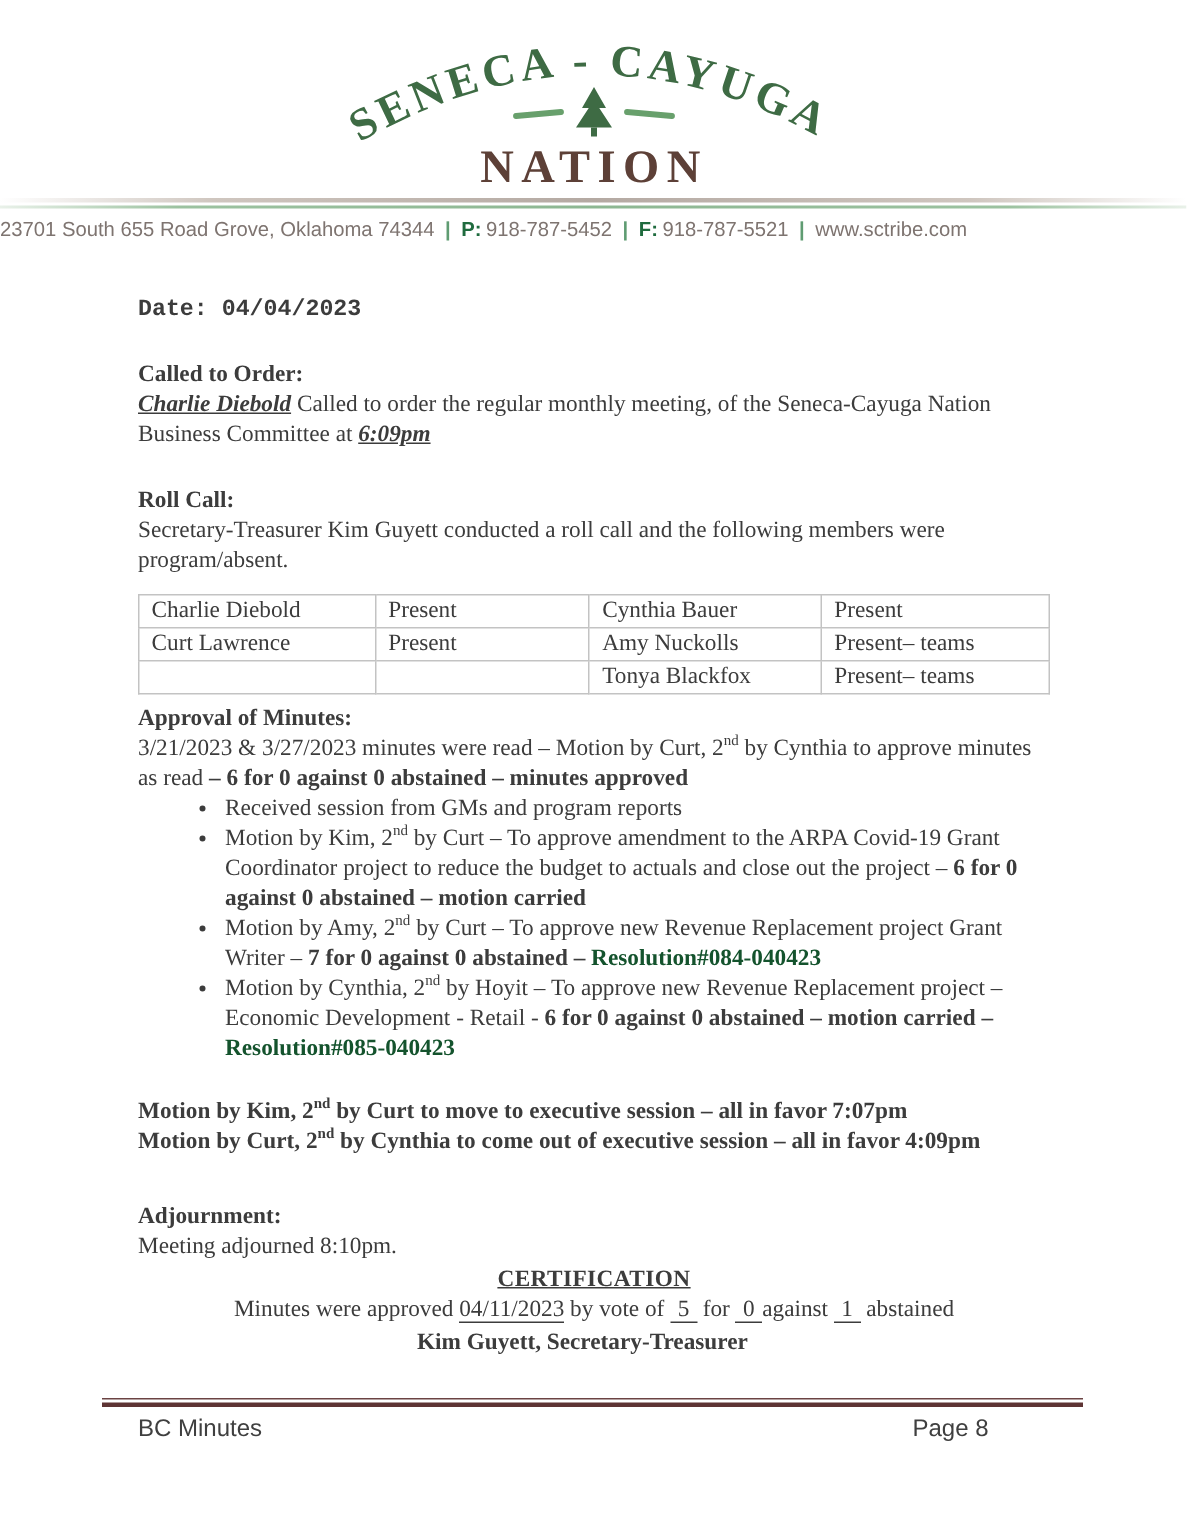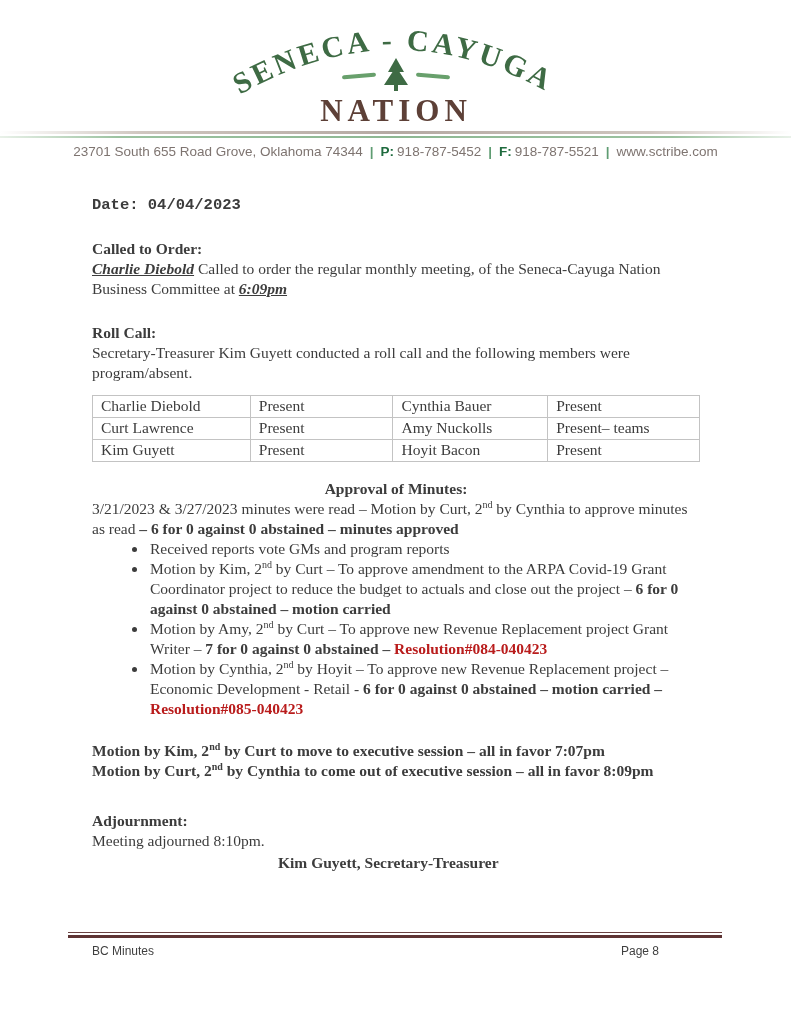--- a/index.html
+++ b/index.html
@@ -5,65 +5,65 @@
   html,body{margin:0;padding:0;background:#fff;}
   body{width:791px;height:1024px;position:relative;overflow:hidden;
        font-family:"Liberation Serif",serif;color:#3c3c3c;}
 
   
   .logo-wrap{padding-top:14px;text-align:center;}
   .sep1{height:3px;margin-top:1px;
         background:linear-gradient(90deg,#ffffff 0%,#cfc6bf 18%,#b4a9a2 50%,#cfc6bf 82%,#ffffff 100%);}
   .sep2{height:2px;margin-top:2px;
         background:linear-gradient(90deg,#e9f1e9 0%,#9cc2a0 15%,#8db792 50%,#9cc2a0 85%,#e9f1e9 100%);}
-  .address{margin-top:6px;text-align:center;
+  .address{margin-top:6px;text-align:left;
            font-family:"Liberation Sans",sans-serif;font-size:13.5px;color:#7e7470;}
   .address .pipe{color:#5f9c72;margin:0 7px;font-weight:bold;}
   .address .glabel{color:#1f6b3e;font-weight:bold;margin-right:3px;}
 
   
   .content{margin:36px 91px 0 92px;font-size:15.5px;line-height:20px;}
   .h{font-weight:bold;}
   .date-line{font-weight:bold;margin-bottom:24px;font-family:Liberation Mono, monospace;}
   .called-head{margin-top:0;}
   .iu{font-style:italic;text-decoration:underline;}
   .sec-gap{height:24px;}
 
   
   table.roll{border-collapse:collapse;width:100%;margin:12px 0 0 0;font-size:15.5px;}
   table.roll td{border:1px solid #c3c3c3;padding:0 8px 1px 8px;height:19px;}
   td.c1{width:26%;} td.c2{width:23.5%;} td.c3{width:25.5%;} td.c4{width:25%;}
 
-  .approval-head{margin-top:17px;text-align:center;}
+  .approval-head{margin-top:6px;}
   ul.bullets{margin:0;padding:0 0 0 56px;}
   ul.bullets li{margin:0;padding:0 0 0 2px;}
   sup.sup{font-size:10px;line-height:0;vertical-align:super;}
   .b{font-weight:bold;}
-  .red{font-weight:bold;color:#b91c1c;}
+  .red{font-weight:bold;color:#14532d;}
 
   .motions{margin-top:22px;font-weight:bold;}
   .adjourn{margin-top:30px;}
 
   .cert{margin-top:2px;text-align:center;}
   .cert-title{font-weight:bold;text-decoration:underline;letter-spacing:.3px;}
   .blank{border-bottom:1px solid #3c3c3c;padding:0 5px;}
   .blank-date{border-bottom:1px solid #3c3c3c;}
 
   .attest-row{margin-top:14px;padding-left:160px;font-weight:bold;position:relative;}
   .attest-line{display:inline-block;width:238px;border-bottom:2px solid #3a3a3a;
                height:14px;position:relative;}
   .sig{position:absolute;left:18px;top:-26px;}
   .attest-name{padding-left:186px;font-weight:bold;margin-top:2px;font-family:Liberation Serif, serif;}
 
   
   .footer{position:absolute;left:68px;right:69px;top:932px;}
   .footer-bar{border-top:1px solid #6b4343;height:2px;border-bottom:3px solid #5e3434;}
   .footer-text{display:flex;justify-content:space-between;margin-top:6px;
                padding:0 63px 0 24px;font-family:"Liberation Sans",sans-serif;
-               font-size:12px;color:#3f3f3f;}
+               font-size:16px;color:#3f3f3f;}
 </style>
 </head>
 <body>
 
 <div class="logo-wrap">
   <svg width="340" height="112" viewBox="0 0 340 112">
     <defs>
       <path id="arcpath" d="M 12 82 Q 170 -10 328 82"></path>
     </defs>
     <text font-size="30" font-weight="bold" fill="#3e6b44" font-family="Liberation Serif, serif" letter-spacing="2">
@@ -107,48 +107,52 @@
         <td class="c3">Cynthia Bauer</td>
         <td class="c4">Present</td>
       </tr>
       <tr>
         <td class="c1">Curt Lawrence</td>
         <td class="c2">Present</td>
         <td class="c3">Amy Nuckolls</td>
         <td class="c4">Present– teams</td>
       </tr>
       <tr>
-        <td class="c1">Kim Guyett</td>
-        <td class="c2">Present</td>
-        <td class="c3">Hoyit Bacon</td>
-        <td class="c4">Present</td>
+        <td class="c1"></td>
+        <td class="c2"></td>
+        <td class="c3">Tonya Blackfox</td>
+        <td class="c4">Present– teams</td>
       </tr>
     </tbody>
   </table>
 
   <div class="h approval-head">Approval of Minutes:</div>
   <div><span>3/21/2023 &amp; 3/27/2023 minutes were read – Motion by Curt, 2</span><sup class="sup">nd</sup><span> by Cynthia to approve minutes as read </span><span class="b">– 6 for 0 against 0 abstained – minutes approved</span></div>
 
   <ul class="bullets">
-    <li><span>Received reports vote GMs and program reports</span></li>
+    <li><span>Received session from GMs and program reports</span></li>
     <li><span>Motion by Kim, 2</span><sup class="sup">nd</sup><span> by Curt – To approve amendment to the ARPA Covid-19 Grant Coordinator project to reduce the budget to actuals and close out the project – </span><span class="b">6 for 0 against 0 abstained – motion carried</span></li>
     <li><span>Motion by Amy, 2</span><sup class="sup">nd</sup><span> by Curt – To approve new Revenue Replacement project Grant Writer – </span><span class="b">7 for 0 against 0 abstained</span><span class="b"> – </span><span class="red">Resolution#084-040423</span></li>
     <li><span>Motion by Cynthia, 2</span><sup class="sup">nd</sup><span> by Hoyit – To approve new Revenue Replacement project – Economic Development - Retail - </span><span class="b">6 for 0 against 0 abstained – motion carried – </span><span class="red">Resolution#085-040423</span></li>
   </ul>
 
   <div class="motions">
     <div><span>Motion by Kim, 2</span><sup class="sup">nd</sup><span> by Curt to move to executive session – all in favor 7:07pm</span></div>
-    <div><span>Motion by Curt, 2</span><sup class="sup">nd</sup><span> by Cynthia to come out of executive session – all in favor 8:09pm</span></div>
+    <div><span>Motion by Curt, 2</span><sup class="sup">nd</sup><span> by Cynthia to come out of executive session – all in favor 4:09pm</span></div>
   </div>
 
   <div class="adjourn">
     <div class="h">Adjournment:</div>
     <div>Meeting adjourned 8:10pm.</div>
   </div>
 
+  <div class="cert">
+    <div class="cert-title">CERTIFICATION</div>
+    <div><span>Minutes were approved </span><span class="blank-date b" style="font-weight:normal;">04/11/2023</span><span> by vote of </span><span class="blank">5</span><span> for </span><span class="blank">0</span><span>against </span><span class="blank">1</span><span> abstained</span></div>
+  </div>
 
   <div class="attest-name">Kim Guyett, Secretary-Treasurer</div>
 
 </div>
 
 <div class="footer">
   <div class="footer-bar"></div>
   <div class="footer-text">
     <span>BC Minutes</span>
     <span>Page 8</span>

